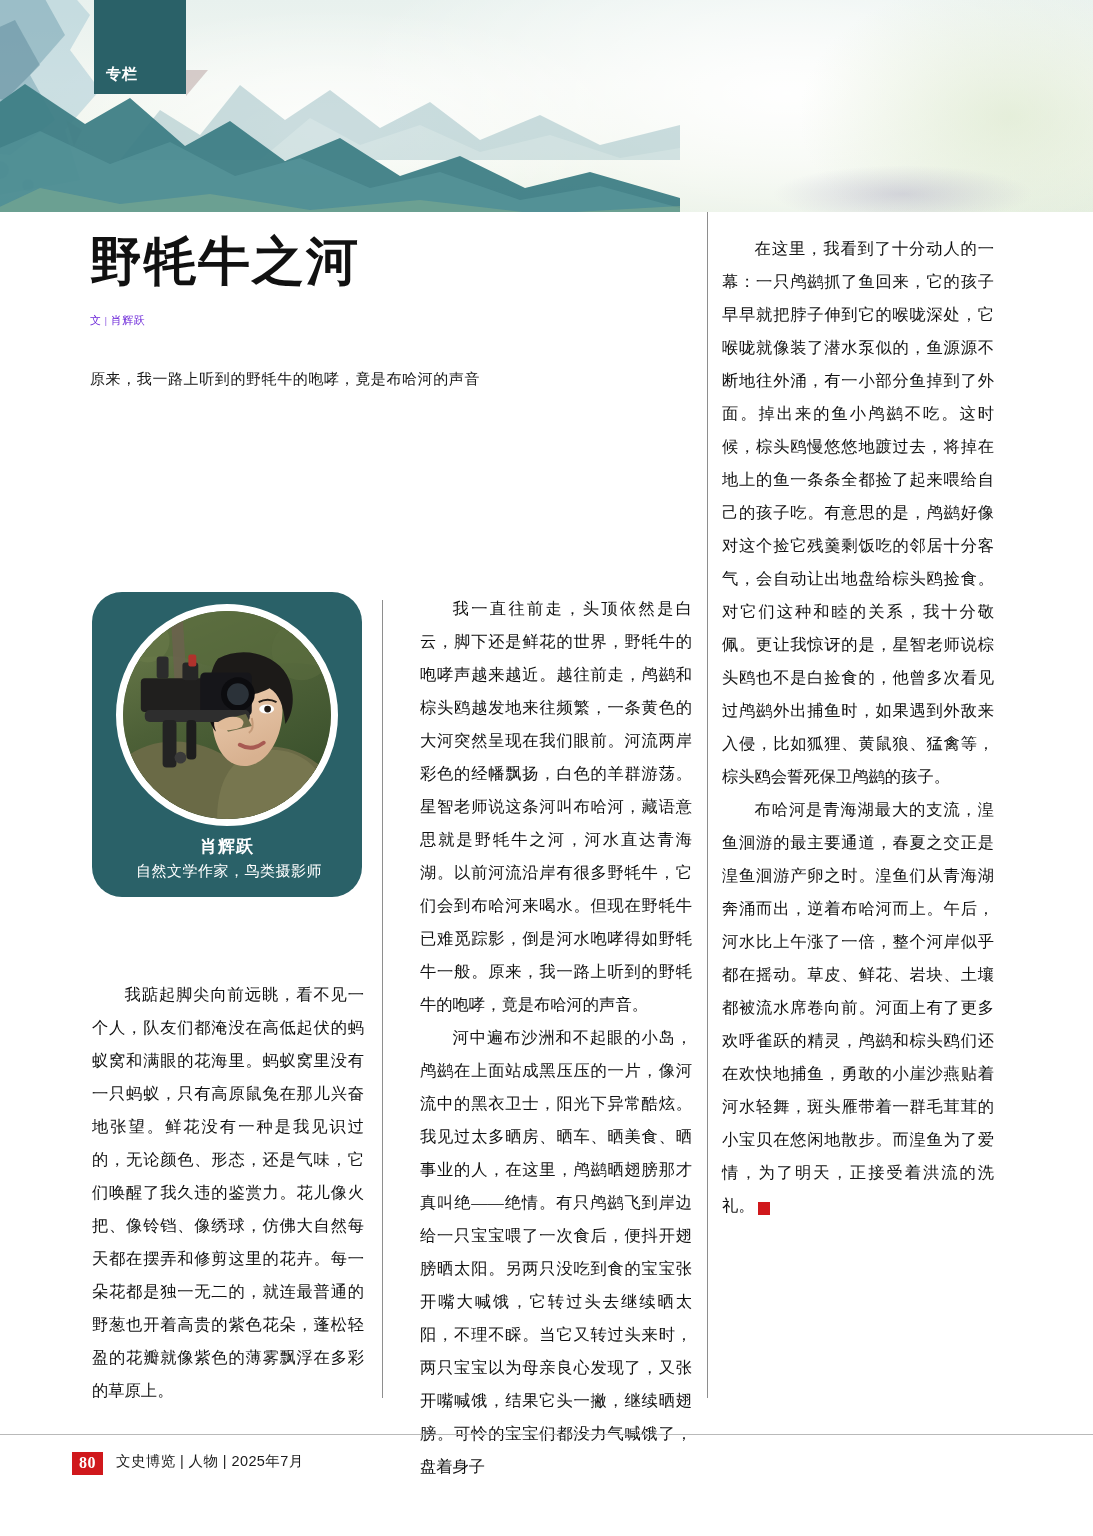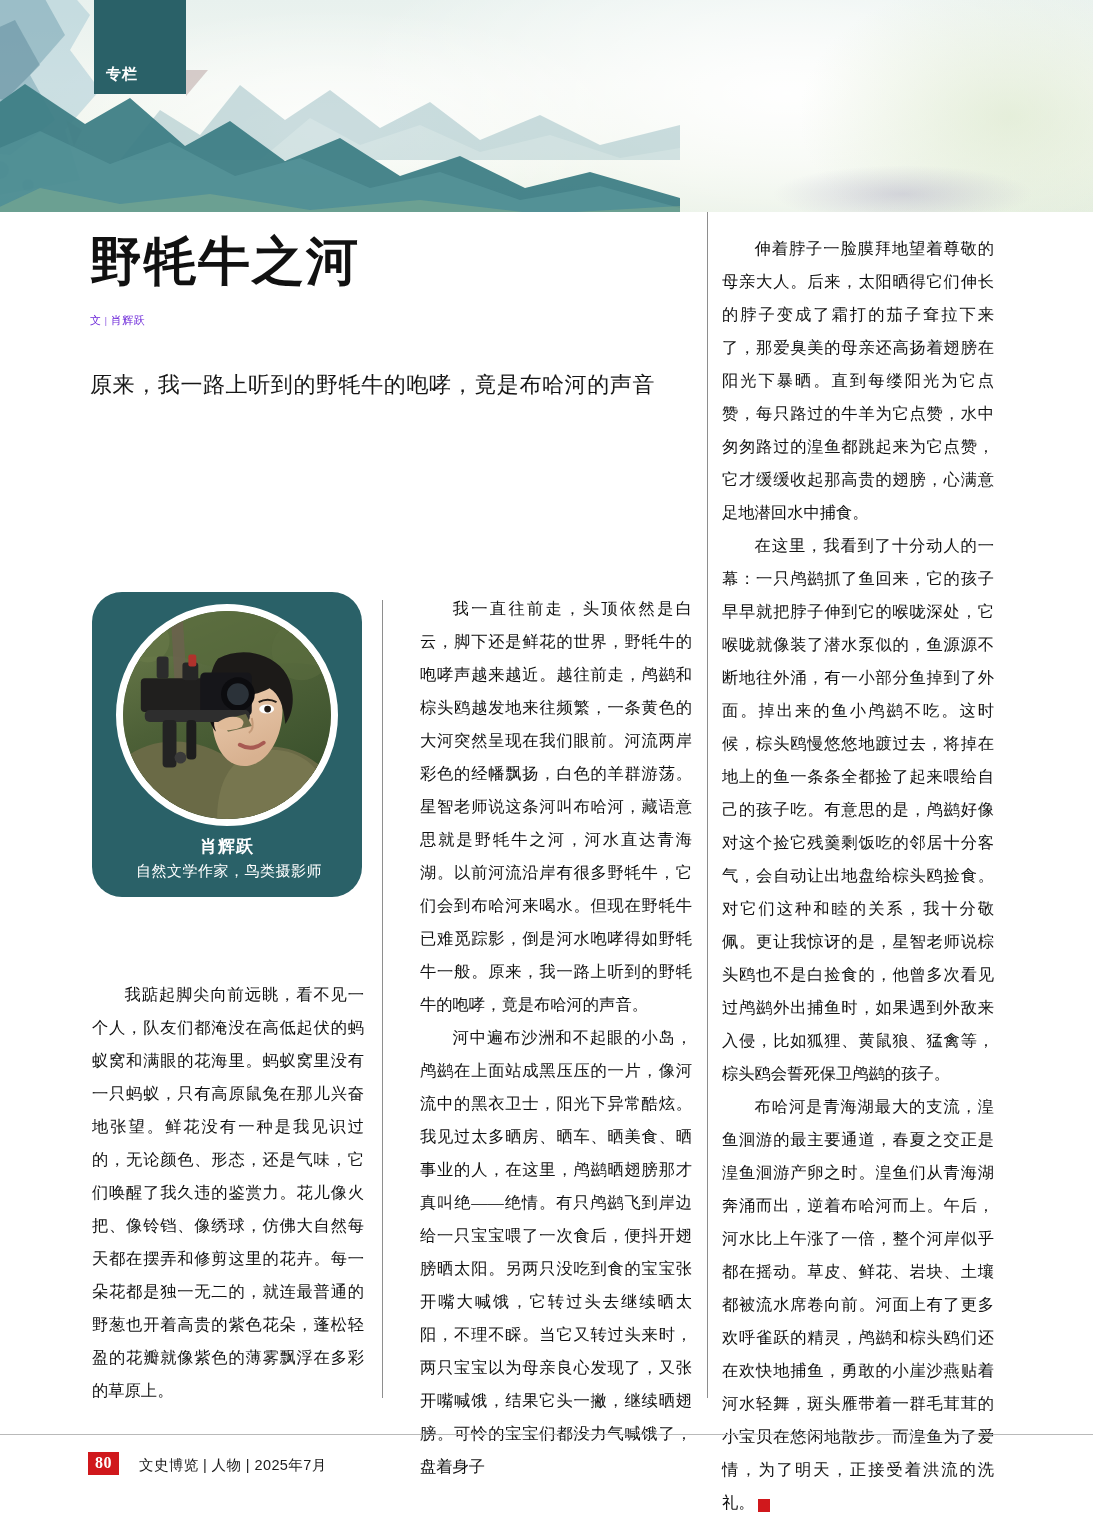--- a/index.html
+++ b/index.html
@@ -108,21 +108,21 @@
   .byline {
     margin-top: 24px;
     font-family: "Liberation Serif", "DejaVu Serif", serif;
     font-size: 11px;
     color: #6d28d9;
     letter-spacing: 0.5px;
   }
   .subtitle {
     margin-top: 40px;
     font-family: "Liberation Sans", "DejaVu Sans", sans-serif;
-    font-size: 22px;
+    font-size: 15px;
     color: #161616;
     letter-spacing: 0.6px;
     line-height: 1.5;
   }
 
   
   .author-card {
     position: absolute;
     left: 92px; top: 592px;
     width: 270px; height: 305px;
@@ -210,24 +210,24 @@
 
   
   .footer-rule {
     position: absolute;
     left: 0; top: 1434px;
     width: 1093px; height: 1px;
     background: #b9b9b9;
   }
   .footer {
     position: absolute;
-    left: 88px; top: 1452px;
+    left: 72px; top: 1452px;
     display: flex;
-    align-items: flex-end;
-    gap: 20px;
+    align-items: flex-start;
+    gap: 13px;
   }
   .page-num {
     background: #d0181c;
     color: #ffffff;
     font-family: "Liberation Serif", "DejaVu Serif", serif;
     font-weight: bold;
     font-size: 16px;
     line-height: 20px;
     padding: 1px 7px 2px 7px;
     letter-spacing: 0.5px;
@@ -345,21 +345,20 @@
 <div class="col col-left">
   <p>我踮起脚尖向前远眺，看不见一个人，队友们都淹没在高低起伏的蚂蚁窝和满眼的花海里。蚂蚁窝里没有一只蚂蚁，只有高原鼠兔在那儿兴奋地张望。鲜花没有一种是我见识过的，无论颜色、形态，还是气味，它们唤醒了我久违的鉴赏力。花儿像火把、像铃铛、像绣球，仿佛大自然每天都在摆弄和修剪这里的花卉。每一朵花都是独一无二的，就连最普通的野葱也开着高贵的紫色花朵，蓬松轻盈的花瓣就像紫色的薄雾飘浮在多彩的草原上。</p>
 </div>
 
 <div class="col col-mid">
   <p>我一直往前走，头顶依然是白云，脚下还是鲜花的世界，野牦牛的咆哮声越来越近。越往前走，鸬鹚和棕头鸥越发地来往频繁，一条黄色的大河突然呈现在我们眼前。河流两岸彩色的经幡飘扬，白色的羊群游荡。星智老师说这条河叫布哈河，藏语意思就是野牦牛之河，河水直达青海湖。以前河流沿岸有很多野牦牛，它们会到布哈河来喝水。但现在野牦牛已难觅踪影，倒是河水咆哮得如野牦牛一般。原来，我一路上听到的野牦牛的咆哮，竟是布哈河的声音。</p>
   <p>河中遍布沙洲和不起眼的小岛，鸬鹚在上面站成黑压压的一片，像河流中的黑衣卫士，阳光下异常酷炫。我见过太多晒房、晒车、晒美食、晒事业的人，在这里，鸬鹚晒翅膀那才真叫绝——绝情。有只鸬鹚飞到岸边给一只宝宝喂了一次食后，便抖开翅膀晒太阳。另两只没吃到食的宝宝张开嘴大喊饿，它转过头去继续晒太阳，不理不睬。当它又转过头来时，两只宝宝以为母亲良心发现了，又张开嘴喊饿，结果它头一撇，继续晒翅膀。可怜的宝宝们都没力气喊饿了，盘着身子</p>
 </div>
 
 <div class="col col-right">
-  <p>伸着脖子一脸膜拜地望着尊敬的母亲大人。后来，太阳晒得它们伸长的脖子变成了霜打的茄子耷拉下来了，那爱臭美的母亲还高扬着翅膀在阳光下暴晒。直到每缕阳光为它点赞，每只路过的牛羊为它点赞，水中匆匆路过的湟鱼都跳起来为它点赞，它才缓缓收起那高贵的翅膀，心满意足地潜回水中捕食。</p>
   <p>在这里，我看到了十分动人的一幕：一只鸬鹚抓了鱼回来，它的孩子早早就把脖子伸到它的喉咙深处，它喉咙就像装了潜水泵似的，鱼源源不断地往外涌，有一小部分鱼掉到了外面。掉出来的鱼小鸬鹚不吃。这时候，棕头鸥慢悠悠地踱过去，将掉在地上的鱼一条条全都捡了起来喂给自己的孩子吃。有意思的是，鸬鹚好像对这个捡它残羹剩饭吃的邻居十分客气，会自动让出地盘给棕头鸥捡食。对它们这种和睦的关系，我十分敬佩。更让我惊讶的是，星智老师说棕头鸥也不是白捡食的，他曾多次看见过鸬鹚外出捕鱼时，如果遇到外敌来入侵，比如狐狸、黄鼠狼、猛禽等，棕头鸥会誓死保卫鸬鹚的孩子。</p>
   <p><span>布哈河是青海湖最大的支流，湟鱼洄游的最主要通道，春夏之交正是湟鱼洄游产卵之时。湟鱼们从青海湖奔涌而出，逆着布哈河而上。午后，河水比上午涨了一倍，整个河岸似乎都在摇动。草皮、鲜花、岩块、土壤都被流水席卷向前。河面上有了更多欢呼雀跃的精灵，鸬鹚和棕头鸥们还在欢快地捕鱼，勇敢的小崖沙燕贴着河水轻舞，斑头雁带着一群毛茸茸的小宝贝在悠闲地散步。而湟鱼为了爱情，为了明天，正接受着洪流的洗礼。</span><span class="endmark">■</span></p>
 </div>
 
 <div class="footer-rule"></div>
 <div class="footer">
   <span class="page-num">80</span>
   <span class="footer-text">文史博览 | 人物 | 2025年7月</span>
 </div>
 

